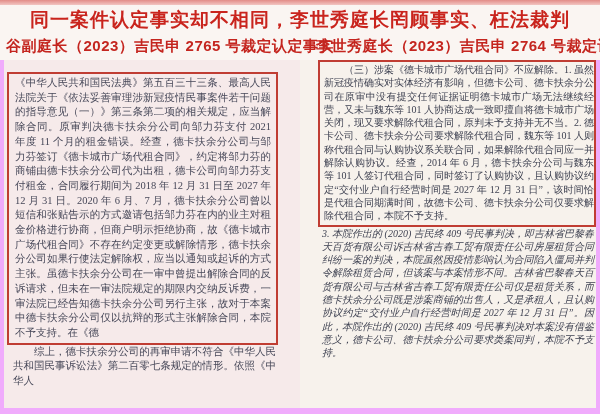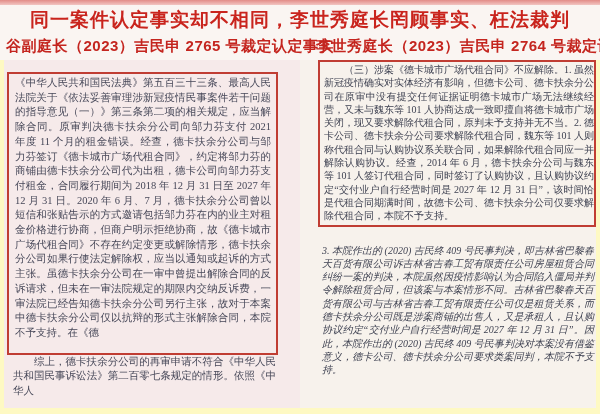--- a/index.html
+++ b/index.html
@@ -1,41 +1,41 @@
 <!DOCTYPE html>
 <html><head>
 <meta charset="utf-8">
 <style>
   html,body{margin:0;padding:0;}
   body{width:600px;height:414px;overflow:hidden;background:#c9c6c3;
        font-family:"Liberation Sans","DejaVu Sans",sans-serif;}
-  .frame{position:relative;width:600px;height:414px;background:#fef9c3;}
+  .frame{position:relative;width:600px;height:414px;background:#f0abfc;}
   .top-strip{position:absolute;left:0;top:0;width:600px;height:5px;
        background:linear-gradient(to bottom,#e28c88,#f2c5c2);}
   .title-area{position:absolute;left:0;top:5px;width:600px;height:55px;background:#faf5f2;}
   .main-title{position:absolute;left:0;top:7px;width:600px;text-align:center;
        font-size:19px;font-weight:bold;color:#c9241d;letter-spacing:1px;}
   .hdr{position:absolute;top:37px;font-size:15px;font-weight:bold;color:#c4251f;
        text-align:center;letter-spacing:.5px;white-space:nowrap;}
   .hdr-left{left:6px;width:244px;}
   .hdr-right{left:316px;width:284px;}
   .page{position:absolute;top:60px;height:348px;overflow:hidden;}
   .page-left{left:4px;width:296px;background:#f6eaea;
        font-family:"Liberation Serif","DejaVu Serif",serif;}
   .page-right{left:300px;width:296px;background:#f7f2ec;
        font-family:"Liberation Serif","DejaVu Serif",serif;}
   .doc-text{color:#474859;text-align:justify;}
   .page-left .doc-text{font-size:10.5px;line-height:14.7px;font-weight:500;}
   .page-right .doc-text{font-size:10px;line-height:13.3px;font-weight:500;color:#3f4252;}
   .redbox{border:2px solid #c03d33;}
-  .lbox{margin:12px 22px 0 3px;padding:2px 5px 12px 6px;}
+  .lbox{margin:12px 22px 0 3px;padding:2px 5px 2px 6px;}
   .lafter{margin:0 24px 0 9px;}
   .lclosing{margin:0 24px 0 9px;text-indent:2em;}
   .rintro{margin:13px 2px 0 22px;}
-  .rbox{margin:0 0 17px 18px;padding:1px 0 2px 4px;text-indent:2em;}
+  .rbox{margin:0 0 0 18px;padding:1px 0 2px 4px;text-indent:2em;}
   .rafter{margin:0 2px 0 22px;font-style:italic;}
 </style>
 </head>
 <body>
 
 <div class="frame">
 
   <div class="top-strip"></div>
   <div class="title-area"></div>
 

